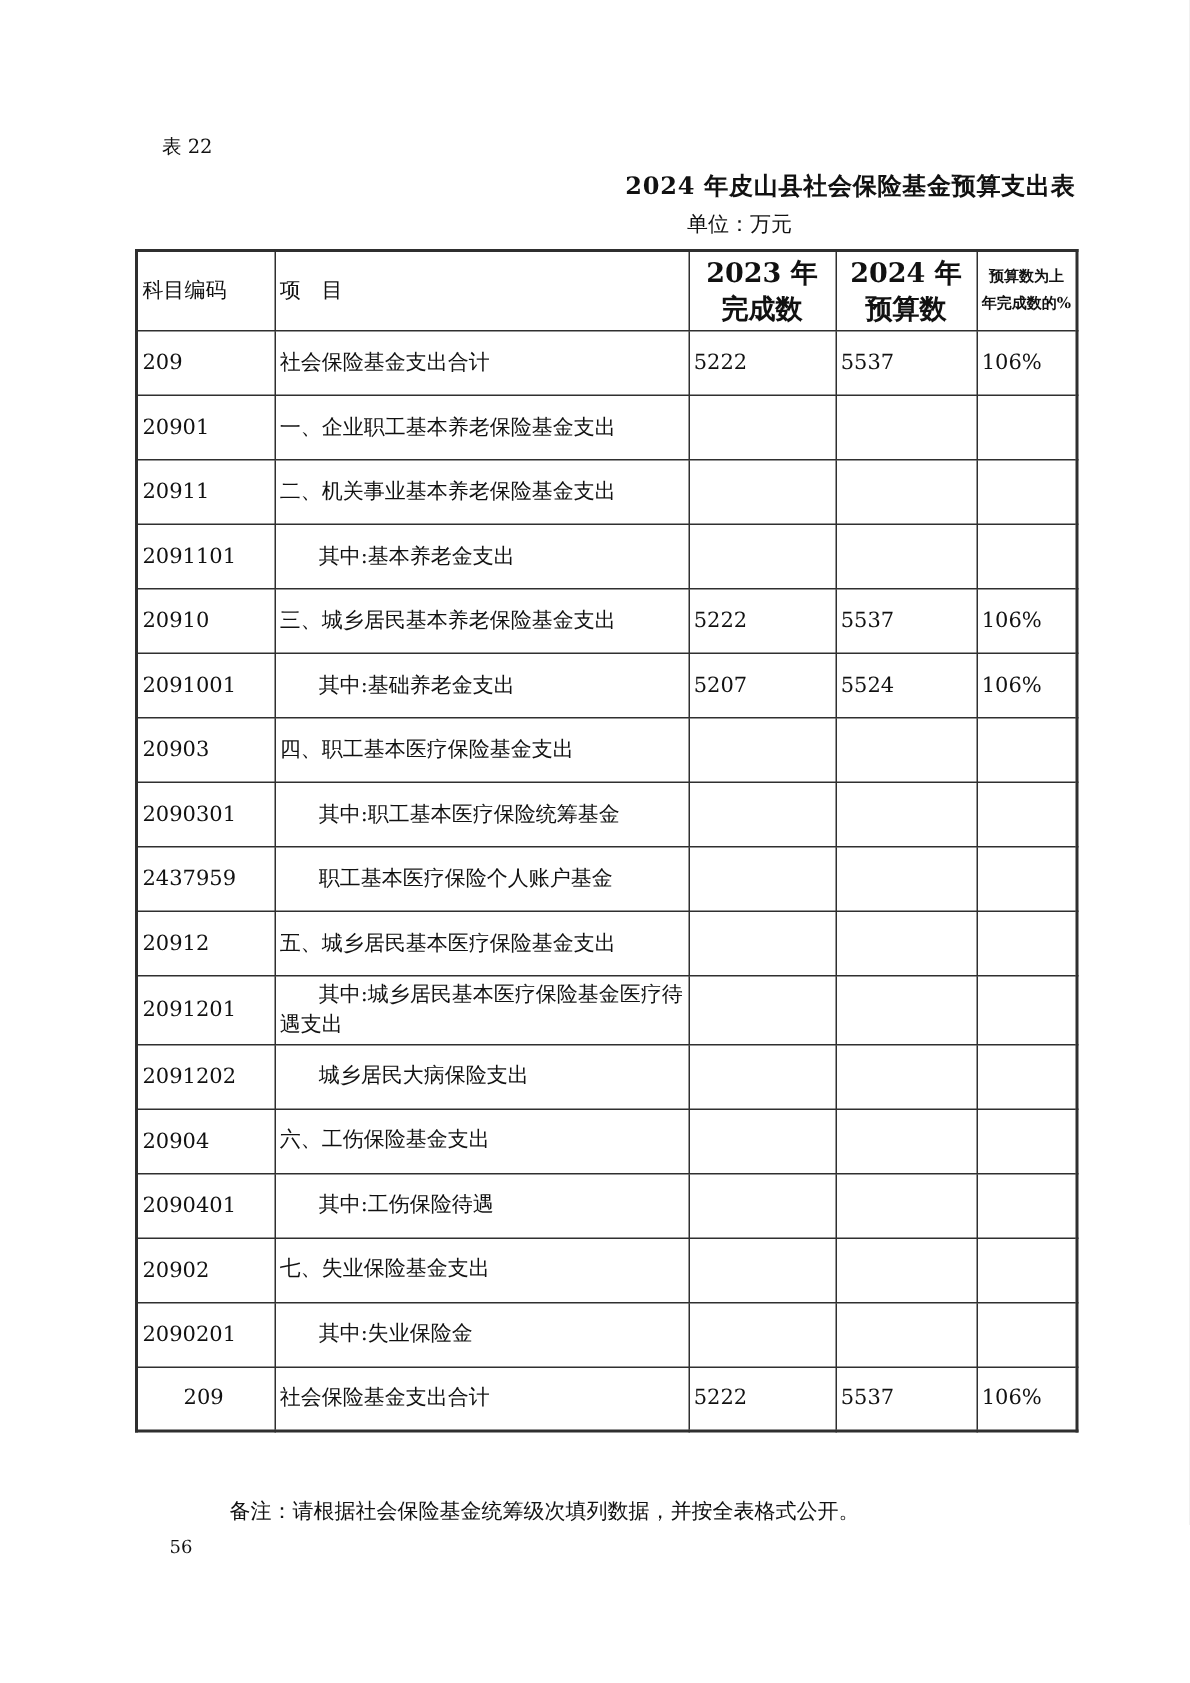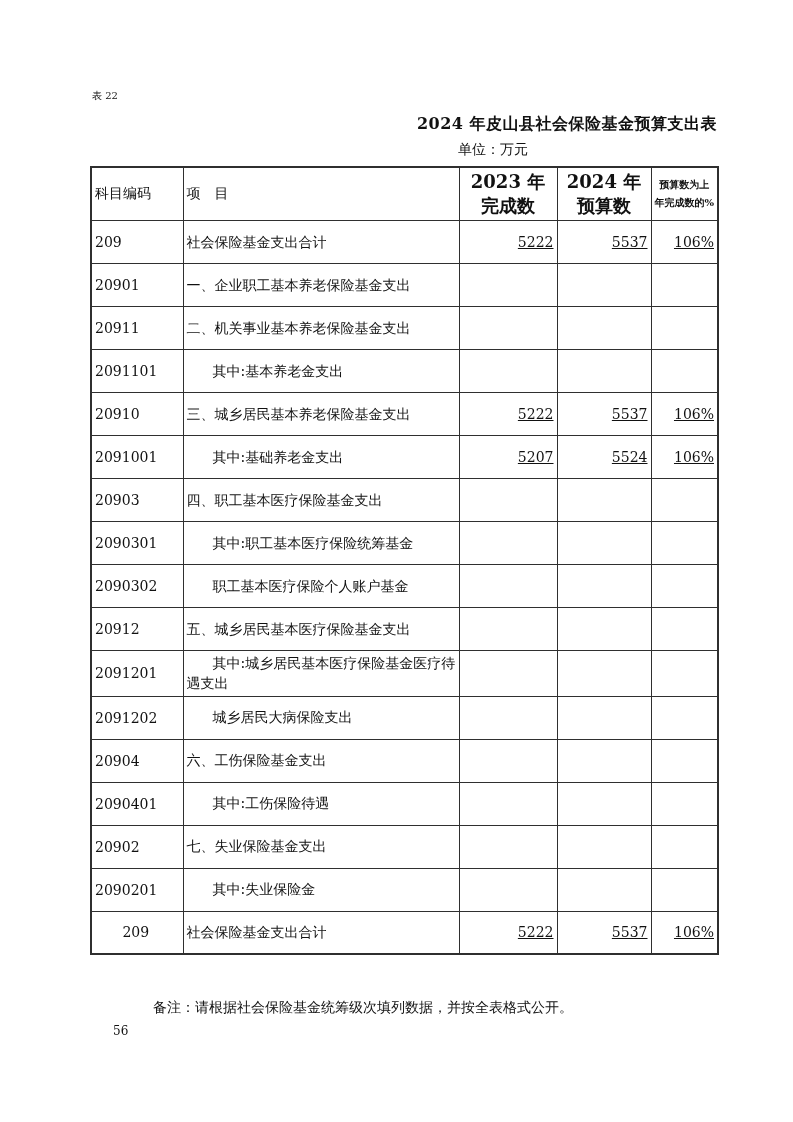--- a/index.html
+++ b/index.html
@@ -6,22 +6,22 @@
   .sheet{
     position:relative;
     width:793px;height:1122px;
     background:#ffffff;
     font-family:"DejaVu Serif","Liberation Serif",serif;
     color:#111;
     margin:0 auto;
     overflow:hidden;
   }
   .table-label{
-    position:absolute;left:92px;top:89px;
-    font-size:10px;
+    position:absolute;left:108px;top:89px;
+    font-size:13px;
   }
   .doc-title{
     position:absolute;left:90px;top:114px;width:627px;
     text-align:right;font-size:16px;font-weight:bold;
     letter-spacing:0.5px;
   }
   .unit-label{
     position:absolute;left:458px;top:141px;
     font-size:14px;
   }
@@ -55,21 +55,21 @@
   th.h-pct{
     font-weight:bold;text-align:center;
     font-size:10px;line-height:1.8;
     padding:0 2px;
     margin-top:48px;
   }
   td.col-code{text-align:left;padding-left:4px;}
   td.col-code.center{text-align:center;padding-left:0;}
   td.col-item{text-align:left;padding-left:4px;line-height:1.45;}
   td.col-item.indent{text-indent:26px;}
-  td.col-num,td.col-pct{text-align:right;padding-left:4px;text-decoration:underline;}
+  td.col-num,td.col-pct{text-align:left;padding-left:4px;}
   .note-line{
     position:absolute;left:117px;top:999px;
     font-size:14px;
     margin-left:36px;
   }
   .page-number{
     position:absolute;left:113px;top:1024px;
     font-size:12px;
   }
 </style>
@@ -152,21 +152,21 @@
           <td class="col-pct"></td>
         </tr>
         <tr>
           <td class="col-code">2090301</td>
           <td class="col-item indent">其中:职工基本医疗保险统筹基金</td>
           <td class="col-num"></td>
           <td class="col-num"></td>
           <td class="col-pct"></td>
         </tr>
         <tr>
-          <td class="col-code">2090302</td>
+          <td class="col-code">2437959</td>
           <td class="col-item indent">职工基本医疗保险个人账户基金</td>
           <td class="col-num"></td>
           <td class="col-num"></td>
           <td class="col-pct"></td>
         </tr>
         <tr>
           <td class="col-code">20912</td>
           <td class="col-item">五、城乡居民基本医疗保险基金支出</td>
           <td class="col-num"></td>
           <td class="col-num"></td>

